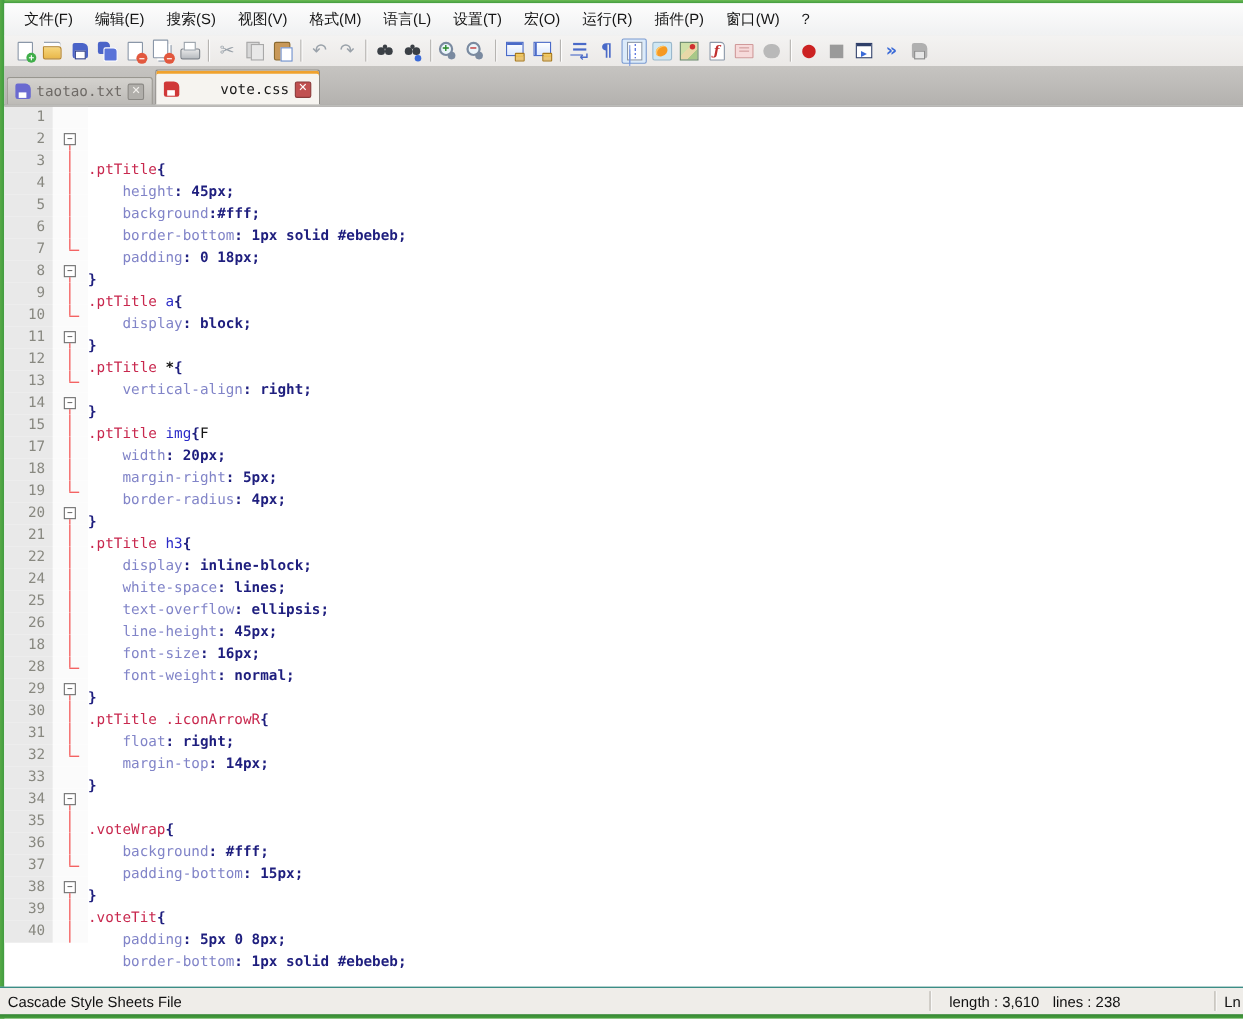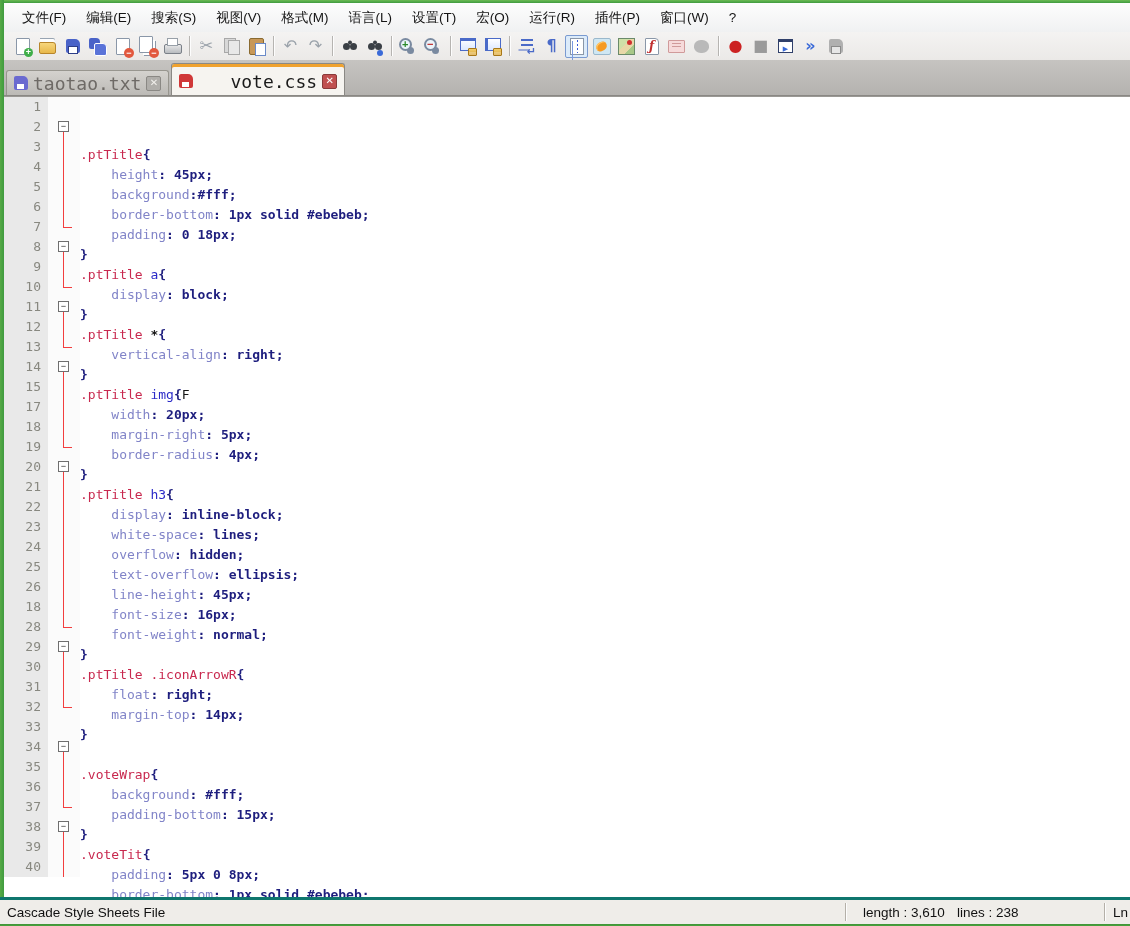--- a/index.html
+++ b/index.html
@@ -73,21 +73,21 @@
   .k-docswitch::after{content:"";position:absolute;width:9px;height:1px;background:#d09a9a;box-shadow:0 3px 0 #d09a9a;top:8px;}
   .k-blob::before{content:"";width:15px;height:13px;background:#b9b9b9;border-radius:45%;}
   .k-play::before{content:"";width:13px;height:12px;border:1px solid #30406a;background:#fff;box-shadow:inset 0 2px 0 #30406a;}
   .k-play::after{content:"▶";position:absolute;font-size:7px;color:#3a6ad8;bottom:5px;font-family:"DejaVu Sans",sans-serif;}
   
   .tabbar{position:absolute;left:4px;top:60px;right:0;height:35px;background:linear-gradient(#c6c4c1,#b4b2af);
           display:flex;align-items:flex-end;padding-left:2px;border-bottom:1px solid #8a8884;}
   .tab{display:flex;align-items:center;gap:5px;padding:0 7px;height:24px;border:1px solid #98968f;border-bottom:none;
        border-radius:3px 3px 0 0;background:linear-gradient(#d4d2ce,#bcbab6);margin-right:2px;position:relative;}
   .tab.active{height:28px;background:#f6f4f0;border-color:#8a8884;box-shadow:inset 0 3px 0 #f0a22e;padding-top:3px;}
-  .tab-label{font-family:"DejaVu Sans Mono","Liberation Mono",monospace;font-size:18px;color:#6e6a66;}
+  .tab-label{font-family:"DejaVu Sans Mono","Liberation Mono",monospace;font-size:13px;color:#6e6a66;}
   .tab.active .tab-label{color:#1a1a1a;margin-left:32px;}
   .floppy{width:14px;height:14px;border-radius:2px 5px 2px 2px;position:relative;flex:0 0 auto;}
   .floppy::after{content:"";position:absolute;left:3px;bottom:1px;width:7px;height:5px;background:#fff;}
   .floppy.saved{background:#6a6ad0;}
   .floppy.modified{background:#d03838;}
   .tab-close{width:13px;height:13px;display:flex;align-items:center;justify-content:center;border-radius:2px;
        font:bold 10px/10px "DejaVu Sans",sans-serif;flex:0 0 auto;}
   .tab .tab-close{background:#b0aeaa;color:#f2f0ec;border:1px solid #8a8884;}
   .tab.active .tab-close{background:#c05050;color:#fff;border:1px solid #8a3a3a;}
   
@@ -104,21 +104,21 @@
   .fold.end .fstem{top:0;height:10px;}
   .ffoot{position:absolute;left:15px;top:10px;width:9px;height:1px;background:#f23e3e;}
   .code{flex:1;font:13px/20px "DejaVu Sans Mono","Liberation Mono",monospace;white-space:pre;color:#141414;margin-top:28px;}
   .row.cur .code{background:#e2e2f4;}
   .tk-sel{color:#c8284e;}
   .tk-tag{color:#2b2bc8;}
   .tk-prop{color:#8184c8;}
   .tk-val,.tk-punc{color:#1e1e7e;font-weight:bold;}
   .tk-defb{color:#141414;font-weight:bold;}
   
-  .statusbar{position:absolute;left:0;right:0;top:897px;height:24px;background:#efede9;border-top:3px solid #0f766e;
+  .statusbar{position:absolute;left:0;right:0;top:897px;height:24px;background:#efede9;border-top:1px solid #0f766e;
        font-size:13.5px;color:#111;}
   .sb-cell{position:absolute;top:0;height:100%;display:flex;align-items:center;white-space:nowrap;}
   .sb-sep{position:absolute;top:3px;bottom:3px;width:1px;background:#b4b0a8;box-shadow:1px 0 0 #fdfdfd;}
 </style>
 </head>
 <body>
 
 <div class="frame-top"></div>
 <div class="frame-left"></div>
 <div class="frame-bottom"></div>
@@ -355,27 +355,20 @@
       <div class="code"><span class="tk-def">    </span><span class="tk-prop">display</span><span class="tk-punc">: </span><span class="tk-val">inline-block</span><span class="tk-punc">;</span></div>
     </div>
     <div class="row">
       <div class="lnum">22</div>
       <div class="fold mid">
         <span class="fstem"></span>
       </div>
       <div class="code"><span class="tk-def">    </span><span class="tk-prop">white-space</span><span class="tk-punc">: </span><span class="tk-val">lines</span><span class="tk-punc">;</span></div>
     </div>
     <div class="row">
-      <div class="lnum">23</div>
-      <div class="fold mid">
-        <span class="fstem"></span>
-      </div>
-      <div class="code"><span class="tk-def">    </span><span class="tk-prop">overflow</span><span class="tk-punc">: </span><span class="tk-val">hidden</span><span class="tk-punc">;</span></div>
-    </div>
-    <div class="row">
       <div class="lnum">24</div>
       <div class="fold mid">
         <span class="fstem"></span>
       </div>
       <div class="code"><span class="tk-def">    </span><span class="tk-prop">text-overflow</span><span class="tk-punc">: </span><span class="tk-val">ellipsis</span><span class="tk-punc">;</span></div>
     </div>
     <div class="row">
       <div class="lnum">25</div>
       <div class="fold mid">
         <span class="fstem"></span>

